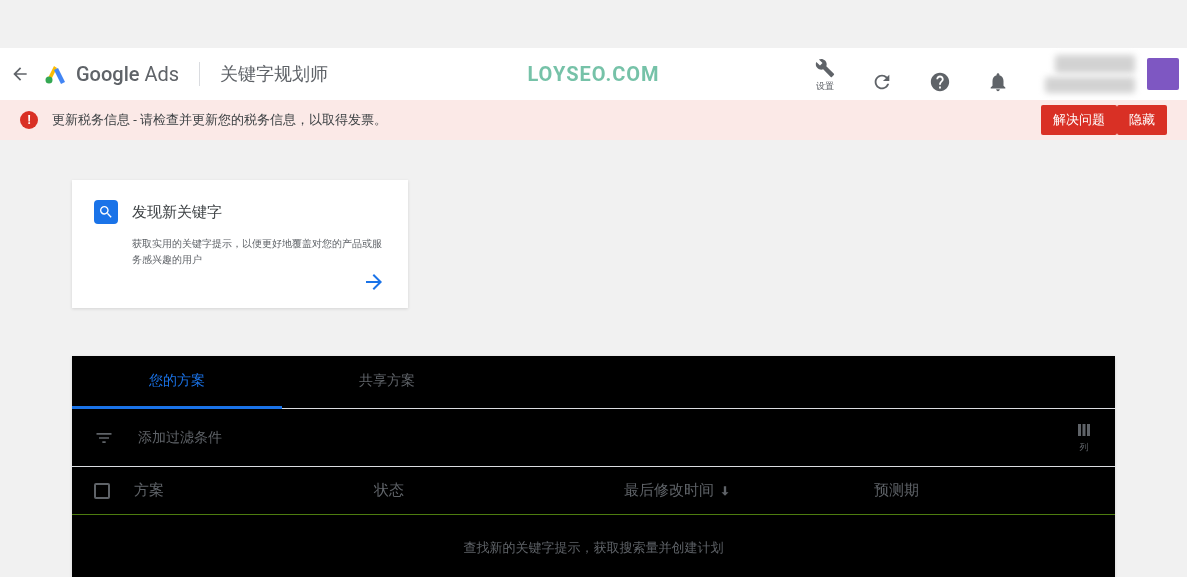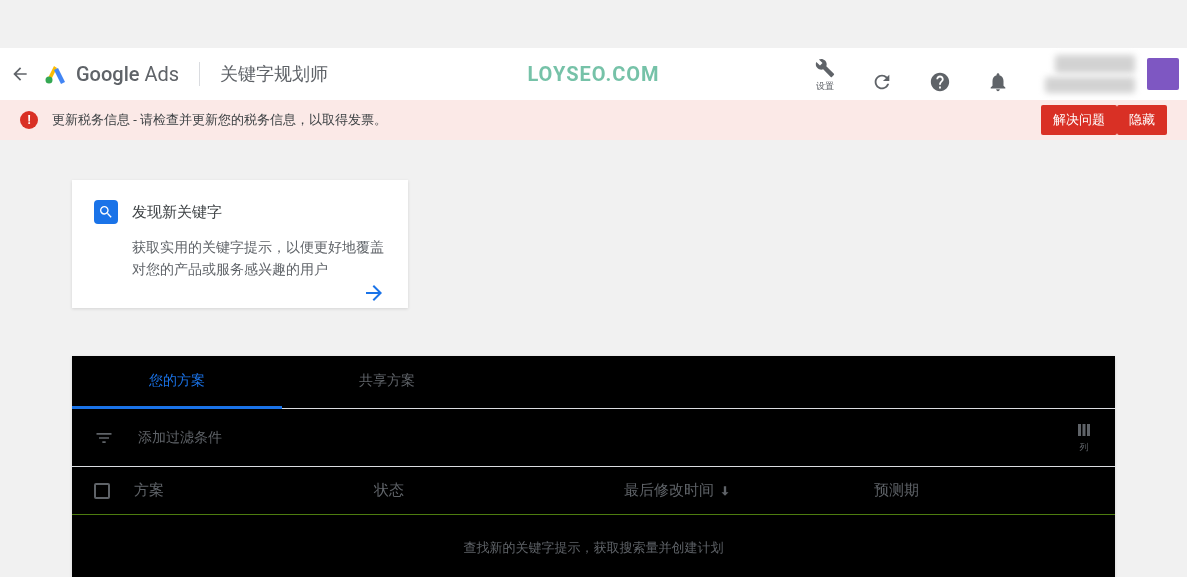--- a/index.html
+++ b/index.html
@@ -31,21 +31,21 @@
     .alert-actions { margin-left: auto; display: flex; }
     .alert-btn { background: #d93025; color: #fff; border: none; padding: 6px 12px; font-size: 13px; cursor: pointer; border-radius: 2px; }
     
     
     .content { padding: 40px 72px 0; }
     .cards-row { display: flex; gap: 58px; }
     .card { background: #fff; width: 336px; height: 128px; padding: 20px 22px 14px 22px; box-shadow: 0 1px 3px rgba(0,0,0,0.12); display: flex; flex-direction: column; cursor: pointer; }
     .card-header { display: flex; align-items: center; margin-bottom: 12px; }
     .card-icon { width: 24px; height: 24px; background: #1a73e8; border-radius: 4px; display: flex; align-items: center; justify-content: center; color: #fff; margin-right: 14px; flex-shrink: 0; }
     .card-title { font-size: 15px; font-weight: 500; color: #3c4043; }
-    .card-desc { font-size: 14px; color: #5f6368; line-height: 1.6; margin-left: 38px; }
+    .card-desc { font-size: 10px; color: #5f6368; line-height: 1.6; margin-left: 38px; }
     .card-arrow { margin-top: auto; align-self: flex-end; color: #1a73e8; }
     
     
     .table-section { background: #000000; margin-top: 48px; box-shadow: 0 1px 3px rgba(0,0,0,0.12); }
     .tabs { display: flex; border-bottom: 1px solid #dadce0; }
     .tab { padding: 16px 0; width: 210px; text-align: center; font-size: 14px; color: #5f6368; cursor: pointer; }
     .tab.active { color: #1a73e8; border-bottom: 3px solid #1a73e8; margin-bottom: -1px; }
     .filter-row { display: flex; align-items: center; padding: 12px 22px; border-bottom: 1px solid #dadce0; }
     .filter-icon { color: #5f6368; margin-right: 24px; }
     .filter-text { font-size: 14px; color: #5f6368; flex: 1; cursor: pointer; }

